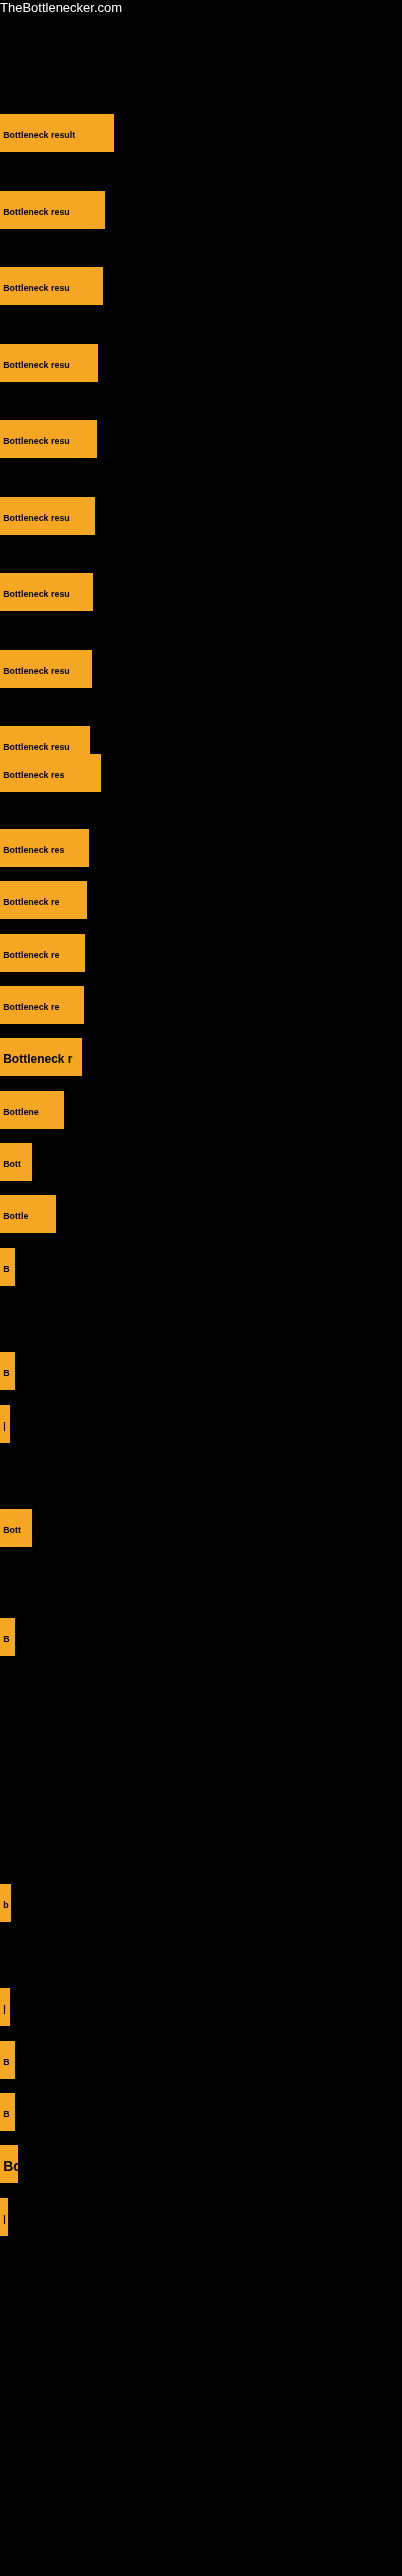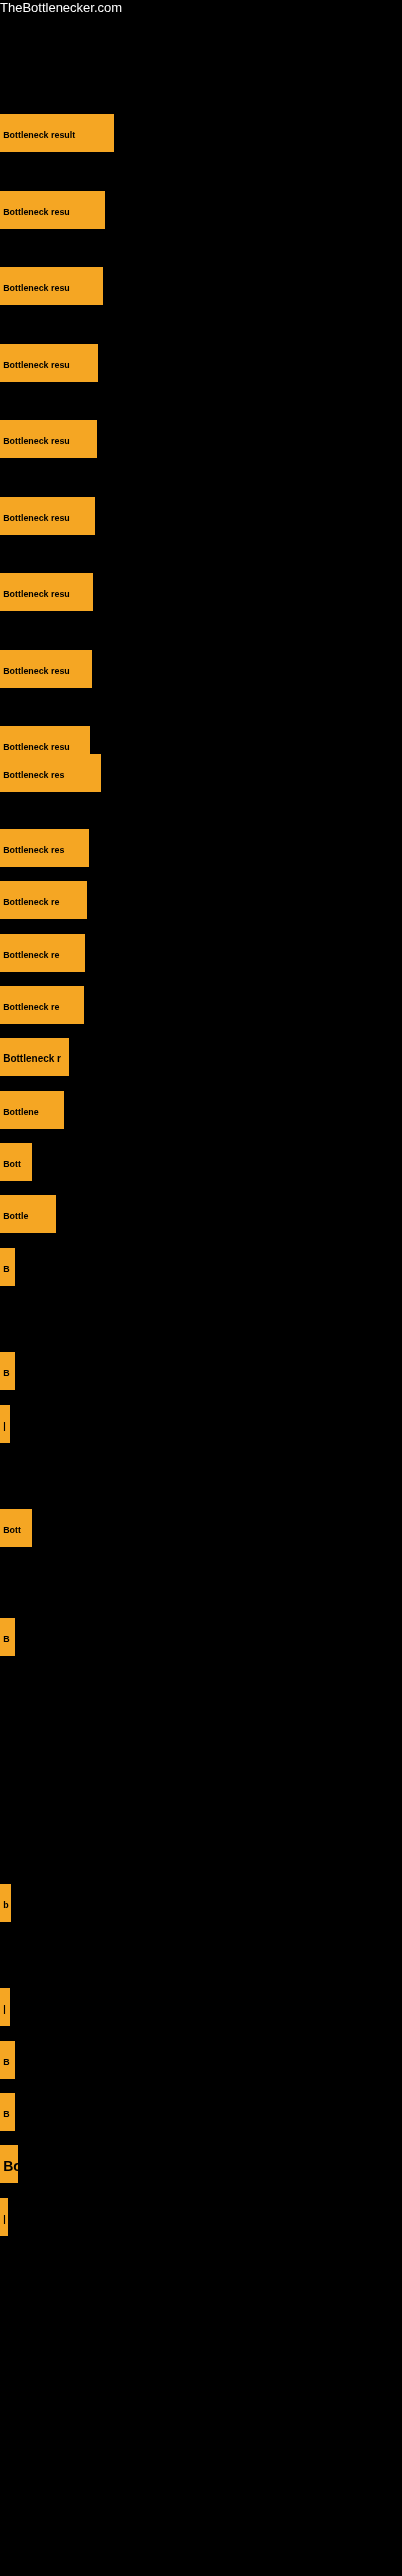--- a/index.html
+++ b/index.html
@@ -82,21 +82,21 @@
     <div class="bar-container" style="top: 881px; height: 38px; left: 0px;">
       <div class="bar-label" style="width: 87px; height: 38px; line-height: 38px; font-size: 8.9px;">Bottleneck re</div>
     </div>
     <div class="bar-container" style="top: 934px; height: 38px; left: 0px;">
       <div class="bar-label" style="width: 85px; height: 38px; line-height: 38px; font-size: 8.9px;">Bottleneck re</div>
     </div>
     <div class="bar-container" style="top: 986px; height: 38px; left: 0px;">
       <div class="bar-label" style="width: 84px; height: 38px; line-height: 38px; font-size: 8.9px;">Bottleneck re</div>
     </div>
     <div class="bar-container" style="top: 1038px; height: 38px; left: 0px;">
-      <div class="bar-label" style="width: 69px; height: 38px; line-height: 38px; font-size: 10px;">Bottleneck r</div>
+      <div class="bar-label" style="width: 82px; height: 38px; line-height: 38px; font-size: 12px;">Bottleneck r</div>
     </div>
     <div class="bar-container" style="top: 1091px; height: 38px; left: 0px;">
       <div class="bar-label" style="width: 64px; height: 38px; line-height: 38px; font-size: 8.9px;">Bottlene</div>
     </div>
     <div class="bar-container" style="top: 1143px; height: 38px; left: 0px;">
       <div class="bar-label" style="width: 32px; height: 38px; line-height: 38px; font-size: 8.9px;">Bott</div>
     </div>
     <div class="bar-container" style="top: 1195px; height: 38px; left: 0px;">
       <div class="bar-label" style="width: 56px; height: 38px; line-height: 38px; font-size: 8.9px;">Bottle</div>
     </div>

